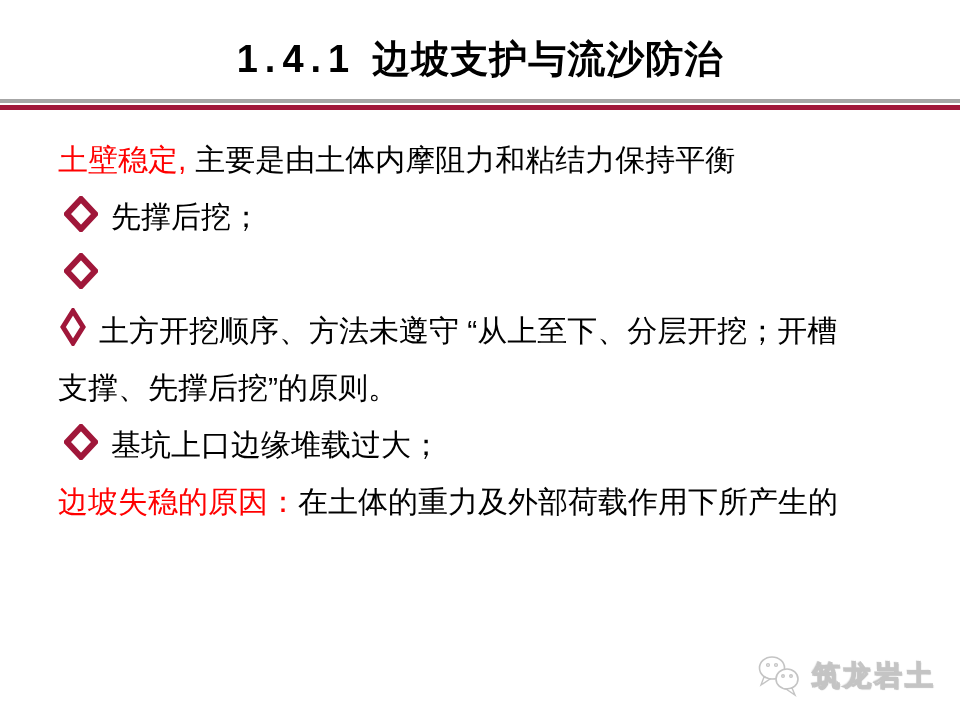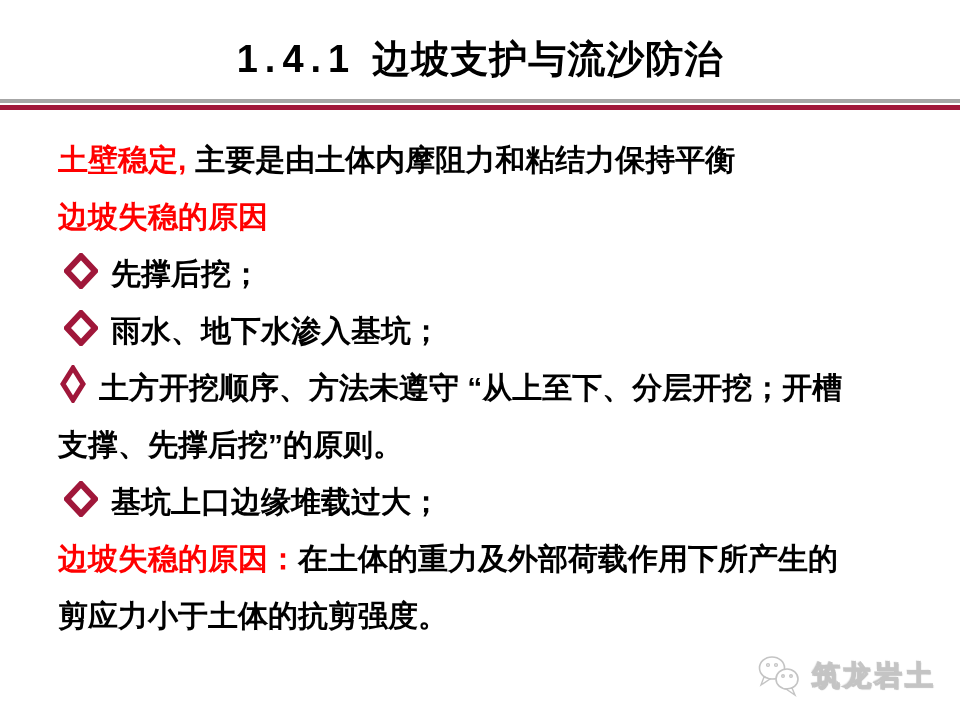--- a/index.html
+++ b/index.html
@@ -29,21 +29,21 @@
 
   
   .rule-gray   { position: absolute; left: 0; top: 99px;  width: 960px; height: 4px; background: #a6a6a6; }
   .rule-maroon { position: absolute; left: 0; top: 105px; width: 960px; height: 5px; background: #a0173a; }
 
   
   .content {
     position: absolute;
     left: 58px; right: 28px; top: 131px;
     font-size: 30px;
-    font-weight: bold;
+    font-weight: normal;
     color: #000000;
   }
   .content p { margin: 0; line-height: 57px; }
   .red { color: #ff0000; }
   .intro .rest { margin-left: 9px; }
 
   .diamond {
     display: inline-block;
     margin: 0 13px 0 6px;
     vertical-align: -5px;
@@ -81,50 +81,48 @@
 
   <div class="rule-gray"></div>
   <div class="rule-maroon"></div>
 
   <div class="content">
 
     <p class="intro">
       <span class="red">土壁稳定,</span><span class="rest">主要是由土体内摩阻力和粘结力保持平衡</span>
     </p>
 
-    <p class="red">边坡失稳的原因</p>
 
     <p class="bullet">
       <span class="diamond"><svg width="34" height="36" viewBox="0 0 34 36">
             <path d="M17 3 L31 18 L17 33 L3 18 Z" fill="#ffffff" stroke="#a0173a" stroke-width="6"></path>
           </svg></span><span>先撑后挖；</span>
     </p>
 
     <p class="bullet">
       <span class="diamond"><svg width="34" height="36" viewBox="0 0 34 36">
             <path d="M17 3 L31 18 L17 33 L3 18 Z" fill="#ffffff" stroke="#a0173a" stroke-width="6"></path>
-          </svg></span><span>雨水、地下水渗入基坑；</span>
+          </svg></span>
     </p>
 
     <p class="bullet">
       <span class="diamond narrow"><svg width="26" height="38" viewBox="0 0 26 38">
             <path d="M13 3 L23 19 L13 35 L3 19 Z" fill="#ffffff" stroke="#a0173a" stroke-width="5"></path>
           </svg></span><span>土方开挖顺序、方法未遵守 “从上至下、分层开挖；开槽</span><br>
       <span>支撑、先撑后挖”的原则。</span>
     </p>
 
     <p class="bullet">
       <span class="diamond"><svg width="34" height="36" viewBox="0 0 34 36">
             <path d="M17 3 L31 18 L17 33 L3 18 Z" fill="#ffffff" stroke="#a0173a" stroke-width="6"></path>
           </svg></span><span>基坑上口边缘堆载过大；</span>
     </p>
 
     <p class="conclusion">
       <span class="red">边坡失稳的原因：</span><span>在土体的重力及外部荷载作用下所产生的</span><br>
-      <span>剪应力小于土体的抗剪强度。</span>
     </p>
 
   </div>
 
   <div class="watermark">
     <span style="line-height:0;">
       <svg width="48" height="44" viewBox="0 0 48 44">
         <g fill="#ffffff" stroke="#c4c4c4" stroke-width="1.6">
           <ellipse cx="17" cy="14" rx="12.5" ry="11"></ellipse>
           <path d="M9 23 L6 31 L15 25 Z" stroke-width="1.4"></path>

